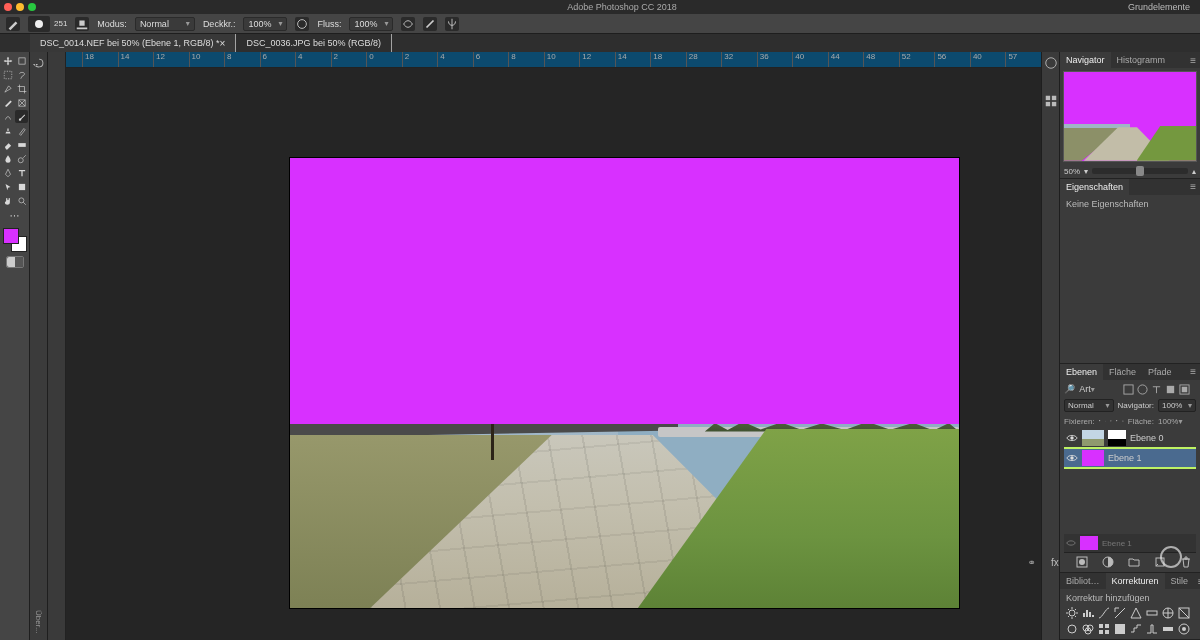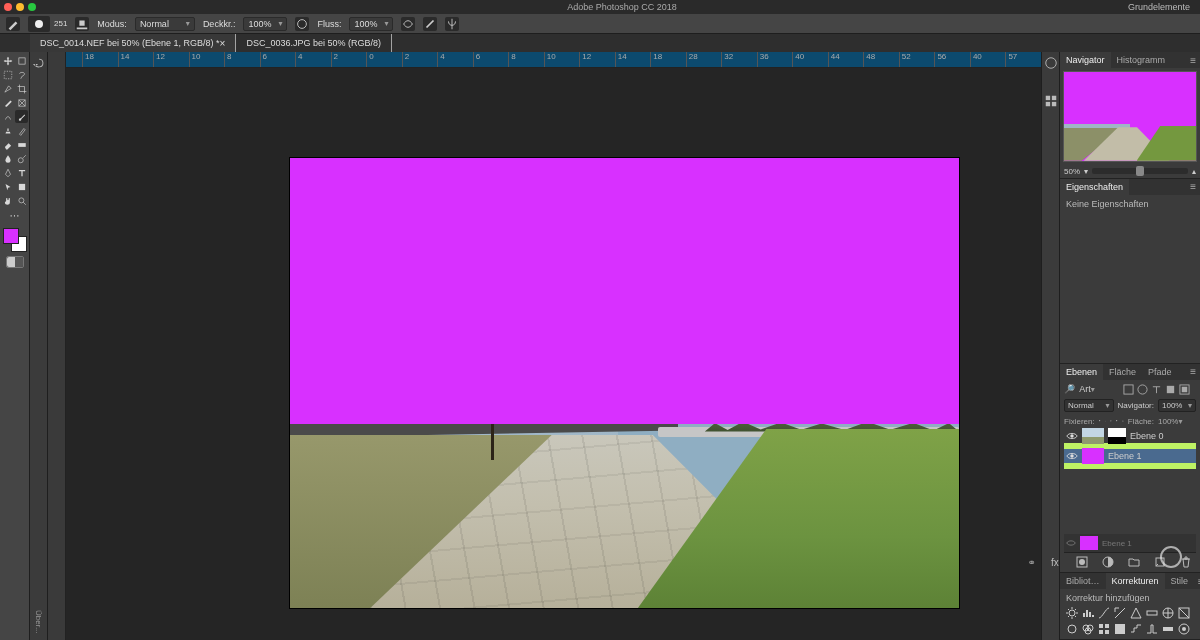--- a/index.html
+++ b/index.html
@@ -72,21 +72,21 @@
   .nav-thumb .mini-g { position:absolute; left:0; right:0; bottom:0; height:41%; }
   .nav-thumb .mini-g .water2{position:absolute;left:0;top:0;width:50%;height:55%;background:#9fb5c5;}
   .nav-thumb .mini-g .grassL{position:absolute;left:0;top:10%;bottom:0;width:45%;background:#8c9068;clip-path:polygon(0 0,100% 0,30% 100%,0 100%);}
   .nav-thumb .mini-g .path2{position:absolute;left:15%;right:20%;top:8%;bottom:0;background:#c2bda8;clip-path:polygon(40% 0,62% 0,100% 100%,0 100%);}
   .nav-thumb .mini-g .grassR{position:absolute;right:0;top:4%;bottom:0;width:45%;background:#74983f;clip-path:polygon(40% 0,100% 0,100% 100%,0 100%);}
   .nav-foot { display:flex; align-items:center; gap:4px; font-size:8px; color:#ccc; padding:2px 4px;}
   .nav-slider { flex:1; height:6px; background:#2c2c2c; position:relative; border-radius:2px;}
   .nav-slider::after{content:"";position:absolute;left:50%;top:-2px;width:8px;height:10px;background:#888;border-radius:2px;transform:translateX(-50%);}
   .props-body { padding:4px 6px; font-size:9px; color:#bbb; height:168px;}
   .layers-body { padding:2px 4px 0; font-size:9px; color:#ccc;}
-  .layer-row { display:flex; align-items:center; height:20px; gap:4px; border-bottom:6px solid #bef264; padding:0 2px;}
+  .layer-row { display:flex; align-items:center; height:20px; gap:4px; border-bottom:2px solid #bef264; padding:0 2px;}
   .layer-row.sel { background:#4a6a8f;}
   .eye { width:12px; height:12px; display:flex; align-items:center; justify-content:center; color:#ddd;}
   .lthumb { width:22px; height:16px; background:#222; position:relative; flex-shrink:0;}
   .lthumb.magenta{background:#d830ff;}
   .lthumb.img .s{position:absolute;inset:0;background:linear-gradient(#c3d6e4 55%, #8f9a6e 55%);}
   .lmask { width:18px; height:16px; background:linear-gradient(#fff 55%, #000 55%); flex-shrink:0;}
   .lname { font-size:9px; }
   .layer-opts { display:flex; align-items:center; gap:4px; padding:2px 0;}
   .layer-opts .sel-small{ flex:1; background:#323232; border:1px solid #222; font-size:8px; padding:1px 3px; display:flex; justify-content:space-between; border-radius:2px;}
   .lock-row { display:flex; align-items:flex-end; gap:4px; font-size:8px; color:#aaa; padding:1px 0 3px;}

